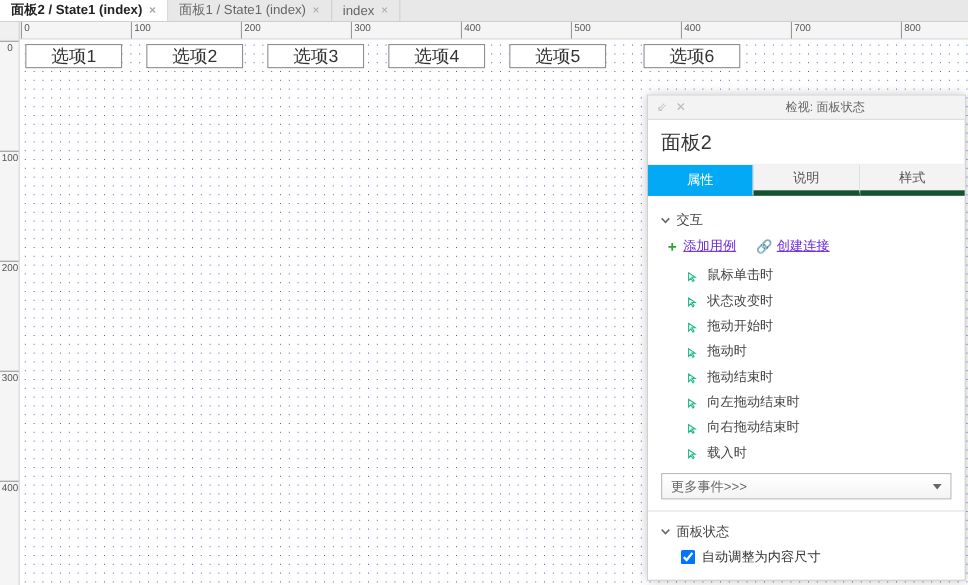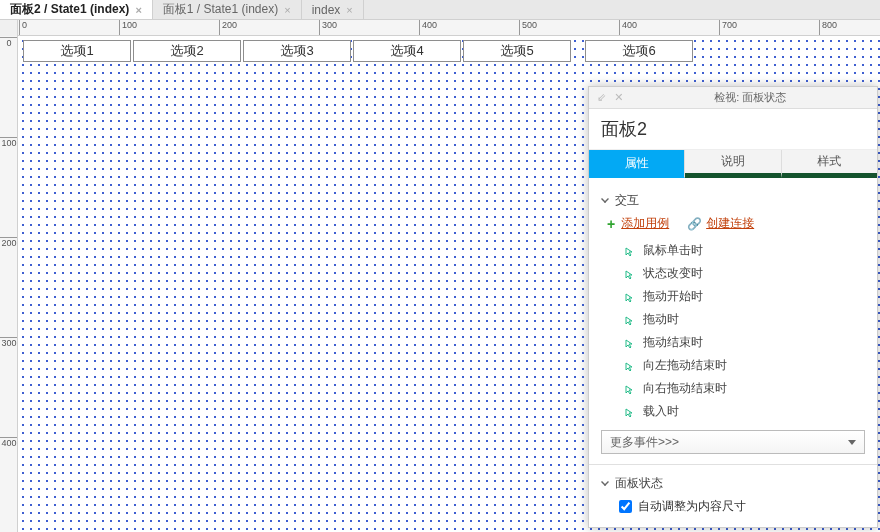--- a/index.html
+++ b/index.html
@@ -87,27 +87,27 @@
     position: relative;
     overflow: hidden;
     background-color: #fff;
     background-image: radial-gradient(#3e5fd1 0.8px, transparent 0.8px);
     background-size: 8px 8px;
     background-position: 1px 1px;
   }
   .option-box {
     position: absolute;
     top: 4px;
-    width: 108px; height: 22px;
+    width: 88px; height: 22px;
     background: #fff;
     border: 1px solid #8e8e8e;
     display: flex;
     align-items: center;
     justify-content: center;
-    font-size: 13px;
+    font-size: 16px;
   }
   
   .inspector {
     position: absolute;
     top: 86px;
     left: 588px;
     width: 290px;
     border: 1px solid #ccc;
     box-shadow: 0 0 10px rgba(0,0,0,.25);
     background: #fff;
@@ -185,21 +185,21 @@
     margin: 6px 0 10px 6px;
     font-size: 12px;
   }
   .plus {
     color: #2fa42f;
     font-weight: bold;
     font-size: 14px;
     margin-right: -12px;
   }
   .linklike {
-    color: #c2410c;
+    color: #6d28d9;
     text-decoration: underline;
     cursor: pointer;
   }
   .linkicon {
     color: #1e7bd0;
     font-size: 12px;
     margin-right: -14px;
   }
   .event-list {
     margin-left: 24px;

